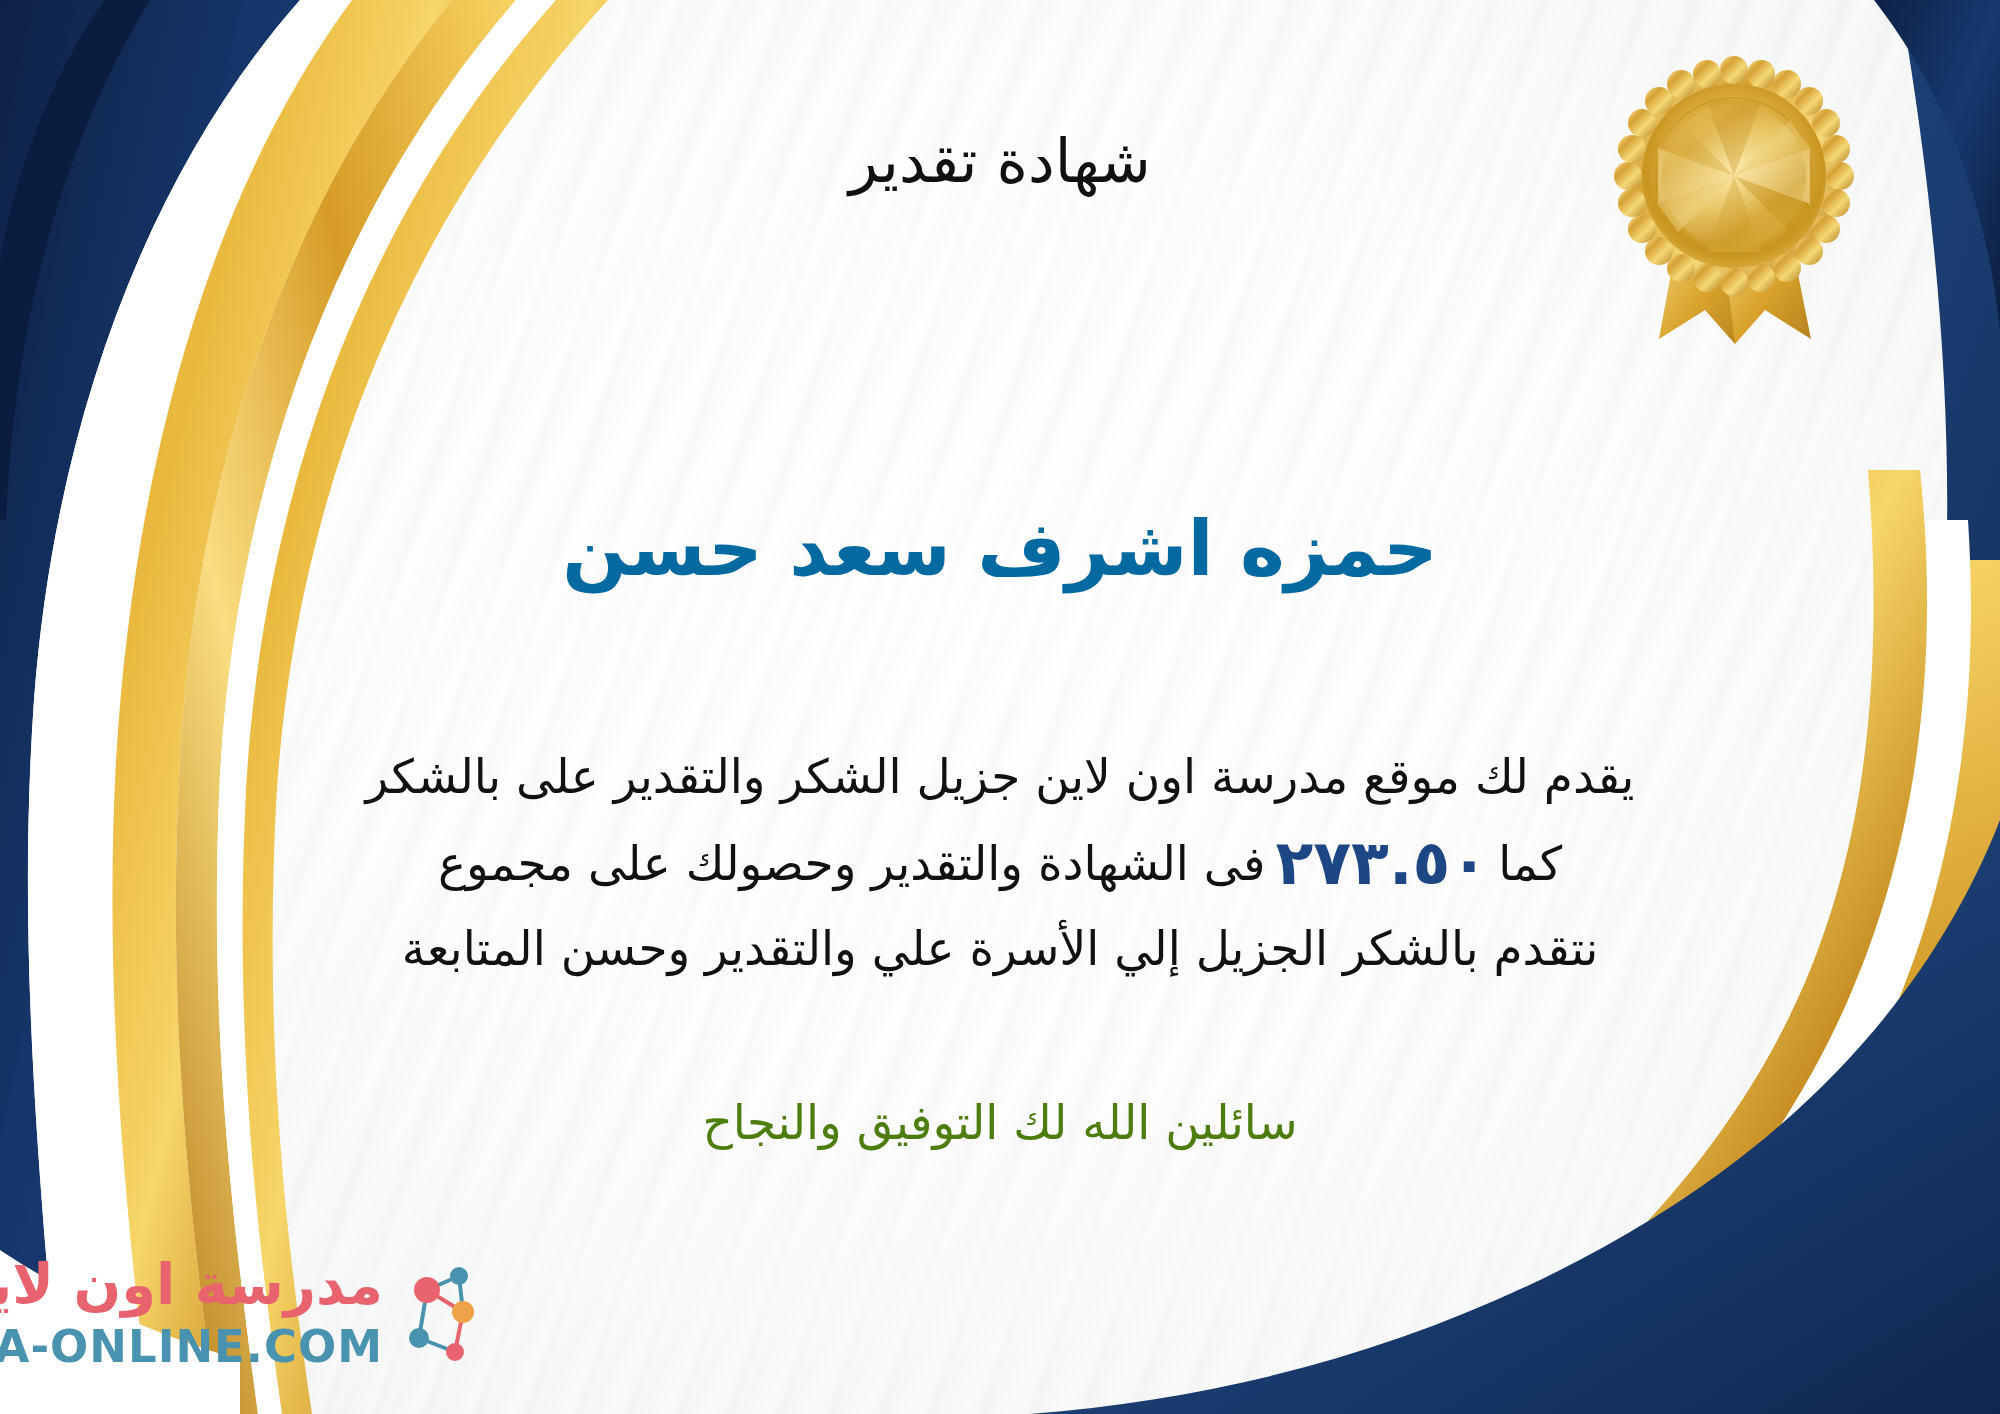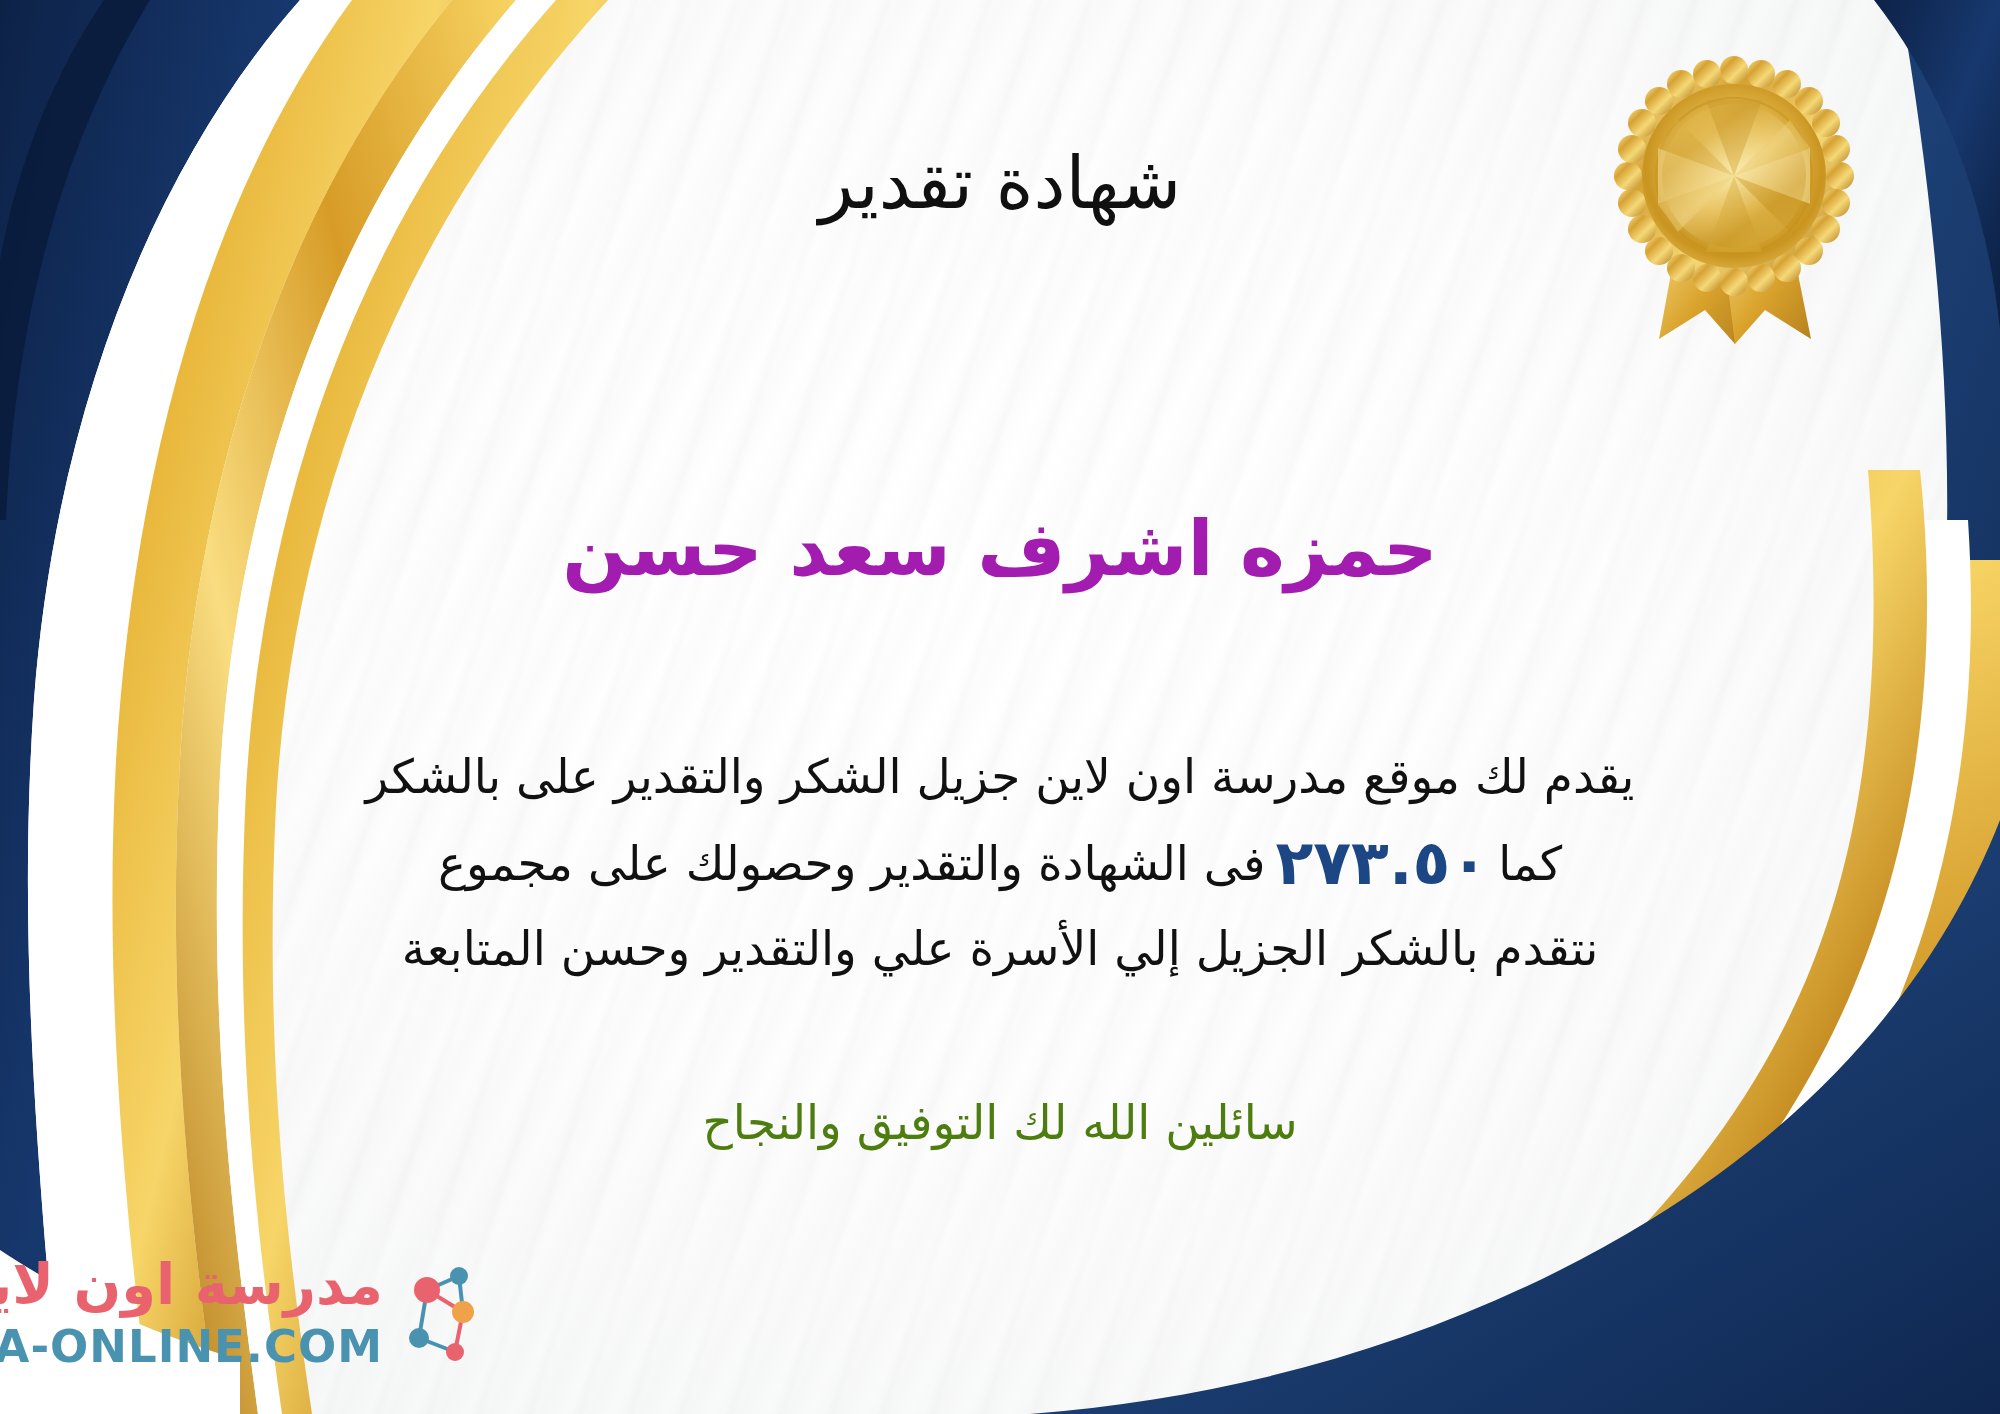--- a/index.html
+++ b/index.html
@@ -49,34 +49,33 @@
     position:absolute;
     left:1601px;top:44px;
     width:265px;height:300px;
   }
 
   
   .title{
     position:absolute;
     left:0;right:0;top:128px;
     text-align:center;
-    font-size:72px;
+    font-size:60px;
     font-weight:400;
     letter-spacing:-1px;
     color:#101010;
     line-height:1.1;
-    margin-top:16px;
   }
   .recipient{
     position:absolute;
     left:0;right:0;top:505px;
     text-align:center;
     font-size:76px;
     font-weight:700;
-    color:#a21caf;
+    color:#0369a1;
     line-height:1.15;
   }
   .body{
     position:absolute;
     left:50px;right:50px;top:740px;
     text-align:center;
     font-size:47px;
     font-weight:400;
     color:#111111;
     line-height:1.58;

